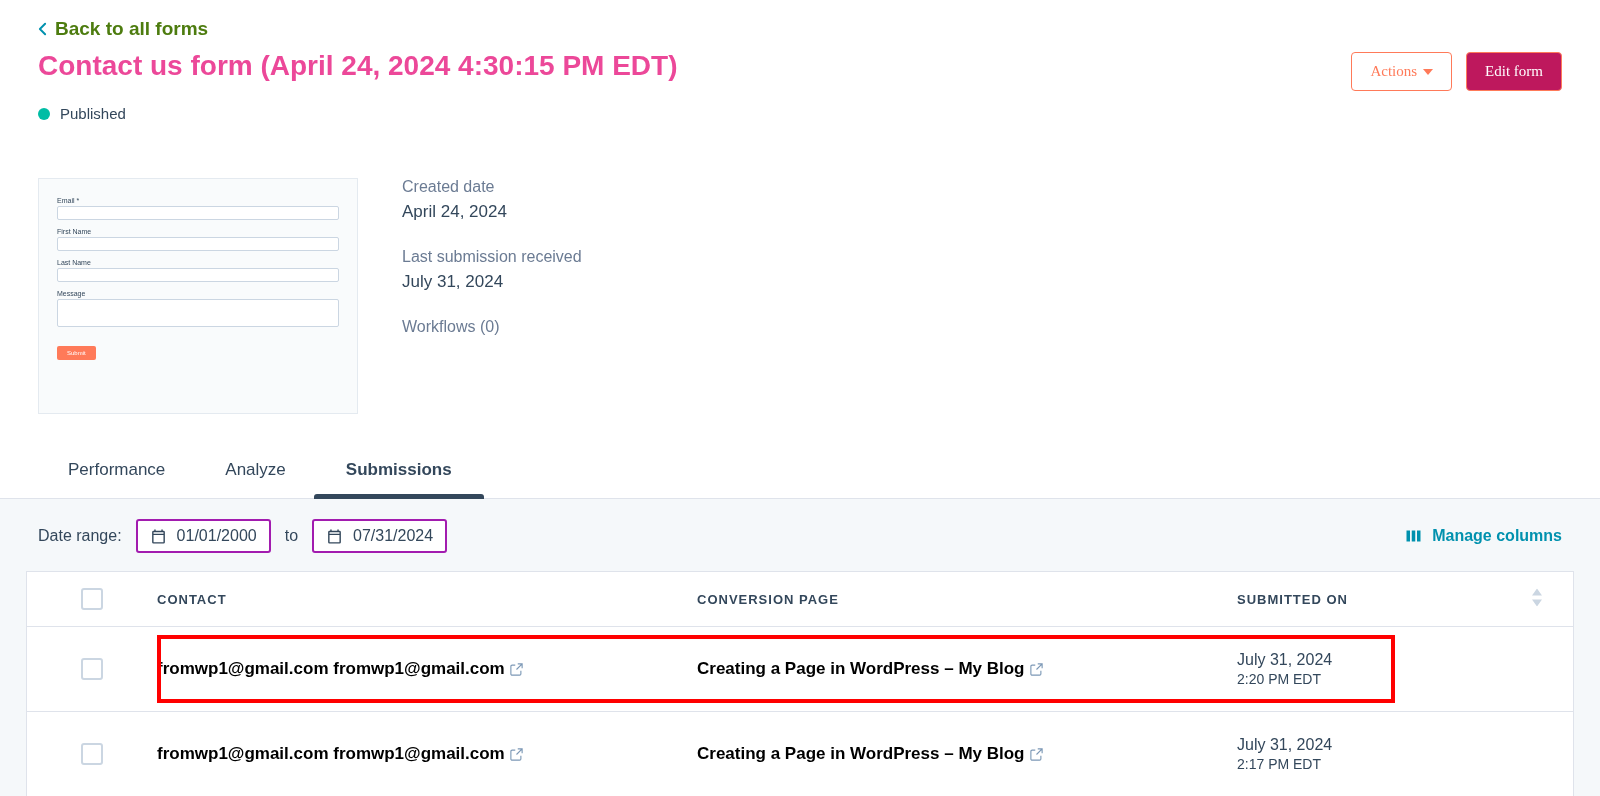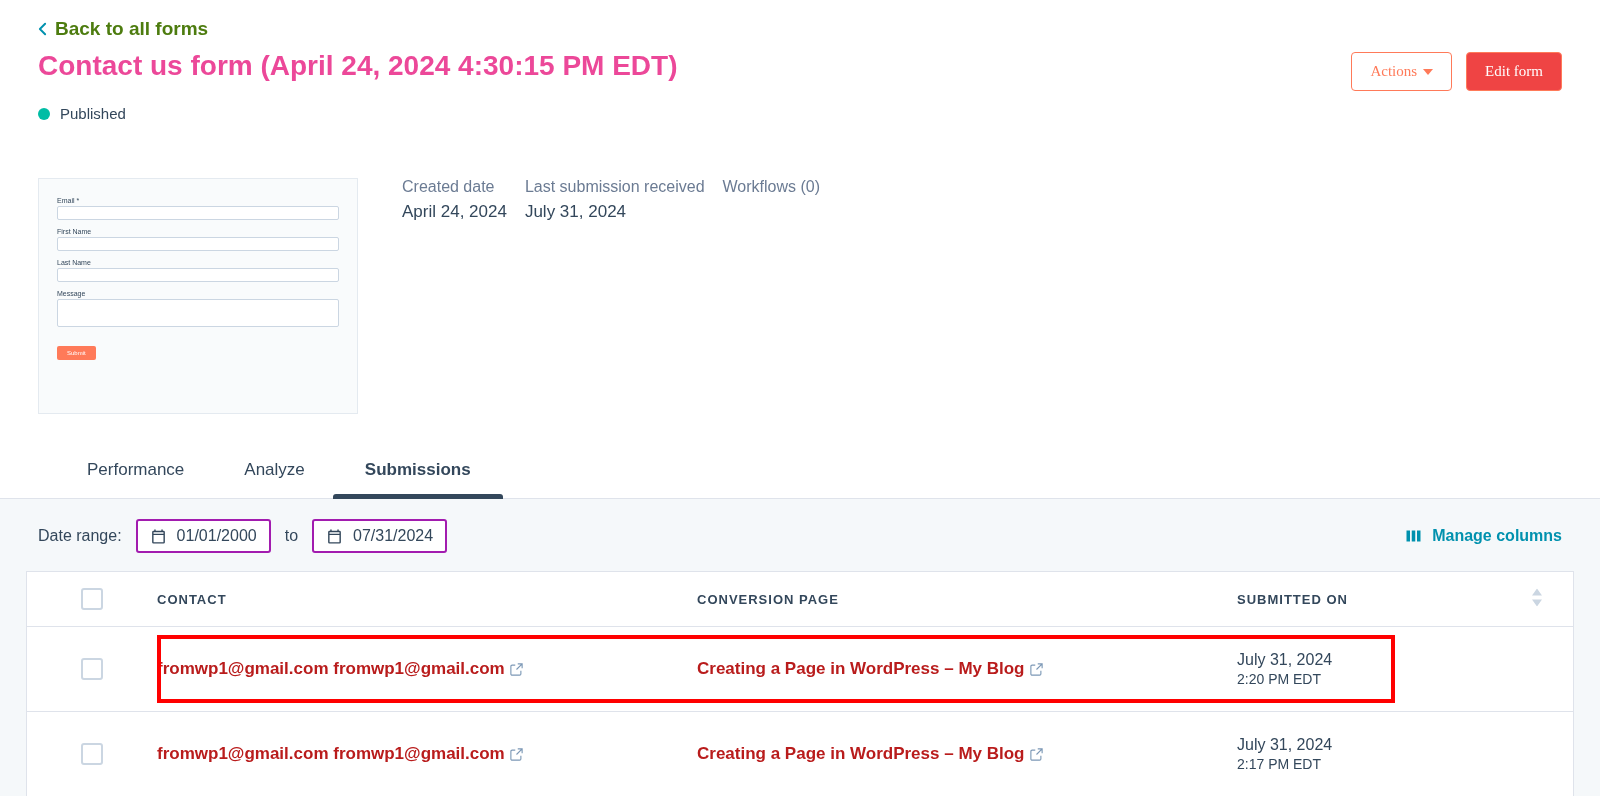--- a/index.html
+++ b/index.html
@@ -51,21 +51,21 @@
       font-weight: 500;
       cursor: pointer;
       font-family: Liberation Serif, serif;
     }
     .btn-outline {
       background: #fff;
       color: #ff7a59;
       border: 1px solid #ff7a59;
     }
     .btn-solid {
-      background: #ef4444;
+      background: #be185d;
       color: #fff;
       border: 1px solid #ff7a59;
     }
     .btn .caret { width: 10px; height: 6px; fill: #ff7a59; }
 
     
     .status-row {
       display: flex;
       align-items: center;
       gap: 10px;
@@ -104,26 +104,26 @@
     .form-preview .fp-submit {
       display:inline-block;
       margin-top: 11px;
       background: #ff7a59;
       color:#fff;
       font-size: 6px;
       padding: 4px 10px;
       border-radius: 2px;
     }
 
-    .meta-col { display: flex; flex-direction: row; gap: 18px; font-size: 16px; color: #6b7b93; }
+    .meta-col { display: flex; flex-direction: column; gap: 26px; font-size: 16px; color: #6b7b93; }
     .meta-col .meta-label { color:#6b7b93; font-size:16px;}
     .meta-col .meta-value { color:#33475b; margin-top: 6px; font-size:17px;}
 
     
-    .tabs-wrap { border-bottom: 1px solid #dfe3eb; padding-left: 19px; }
+    .tabs-wrap { border-bottom: 1px solid #dfe3eb; }
     .tabs { display: flex; gap: 60px; padding: 26px 0 0 68px; }
     .tab { font-size: 17px; color: #33475b; padding-bottom: 18px; cursor: pointer; font-weight: 400; }
     .tab.active { font-weight: 700; position: relative; }
     .tab.active::after {
       content: "";
       position: absolute;
       left: -32px; right: -32px; bottom: -1px;
       height: 5px; background: #33475b; border-radius: 3px 3px 0 0;
     }
 
@@ -156,21 +156,21 @@
     .t-head { display:flex; align-items:center; padding: 16px 0; border-bottom:1px solid #dfe3eb; }
     .t-row { display:flex; align-items:center; padding: 24px 0; border-bottom:1px solid #dfe3eb; position:relative; }
     .col-check { width:130px; display:flex; justify-content:center; }
     .col-contact { width:540px; }
     .col-conv { width:540px; }
     .col-sub { flex:1; position:relative; }
     .t-head .th { font-size:13px; letter-spacing:1px; color:#33475b; font-weight:600; }
     .checkbox-box {
       width:22px; height:22px; border:2px solid #cbd6e2; border-radius:3px; background:#fff; cursor:pointer;
     }
-    .link-cell { color:#b91c1c; font-size:17px; font-weight:600; display:inline-flex; align-items:center; gap:4px; cursor:pointer; }
+    .link-cell { color:#000000; font-size:17px; font-weight:600; display:inline-flex; align-items:center; gap:4px; cursor:pointer; }
     .link-cell svg { width:15px; height:15px; stroke:#7c98b6; fill:none; stroke-width:1.8; }
     .sub-date { font-size:16px; color:#33475b; }
     .sub-time { font-size:14px; color:#33475b; margin-top:2px; }
     .highlight-row .highlight-box {
       position:absolute; border:4px solid #ff0000;
       top:8px; bottom:8px; left:130px; right:178px; pointer-events:none;
     }
     .sort-icon { position:absolute; right:30px; top:50%; transform:translateY(-50%); }
     .sort-icon svg { width:12px; height:18px; fill:#cbd6e2; }
   </style>

